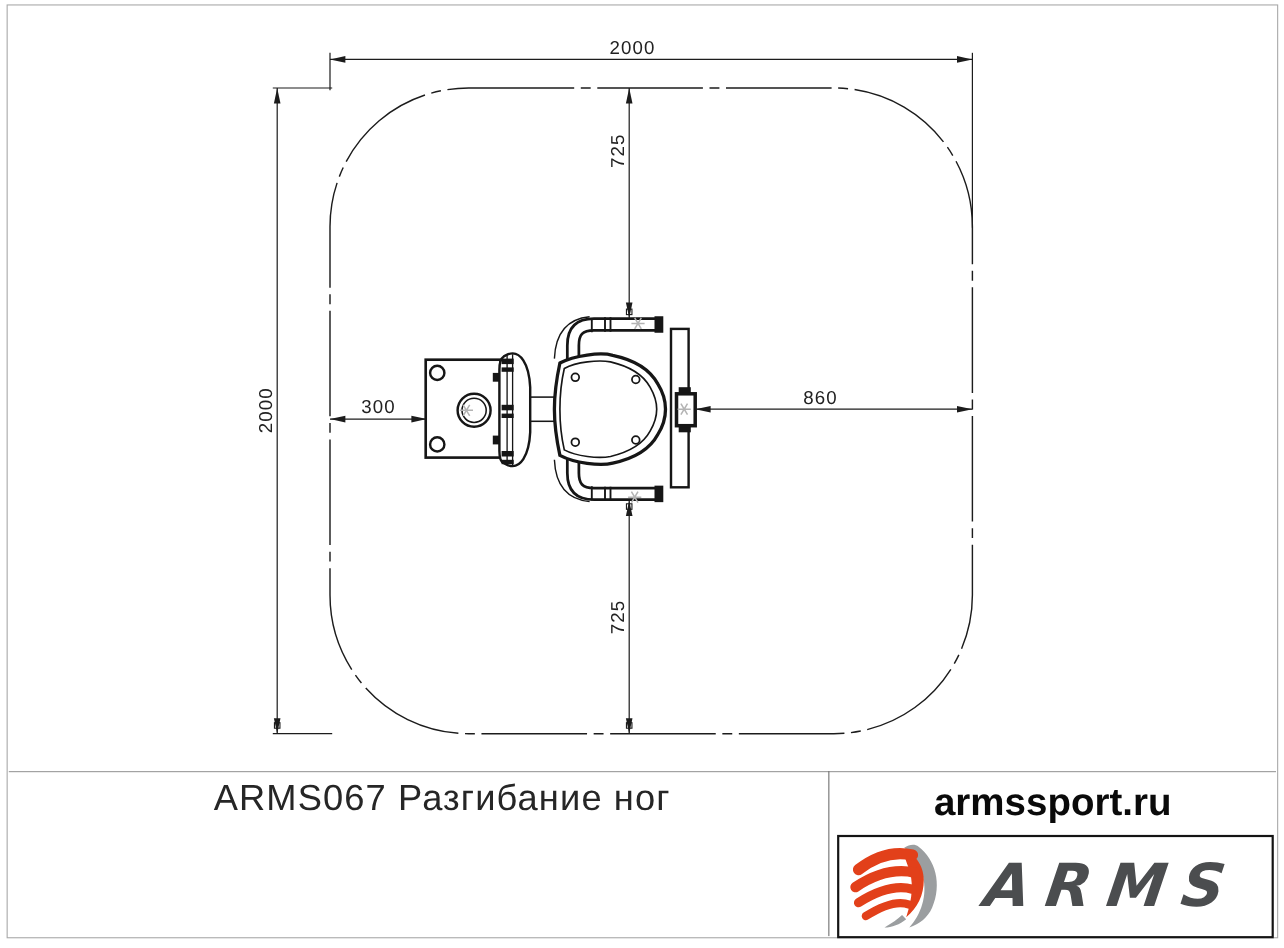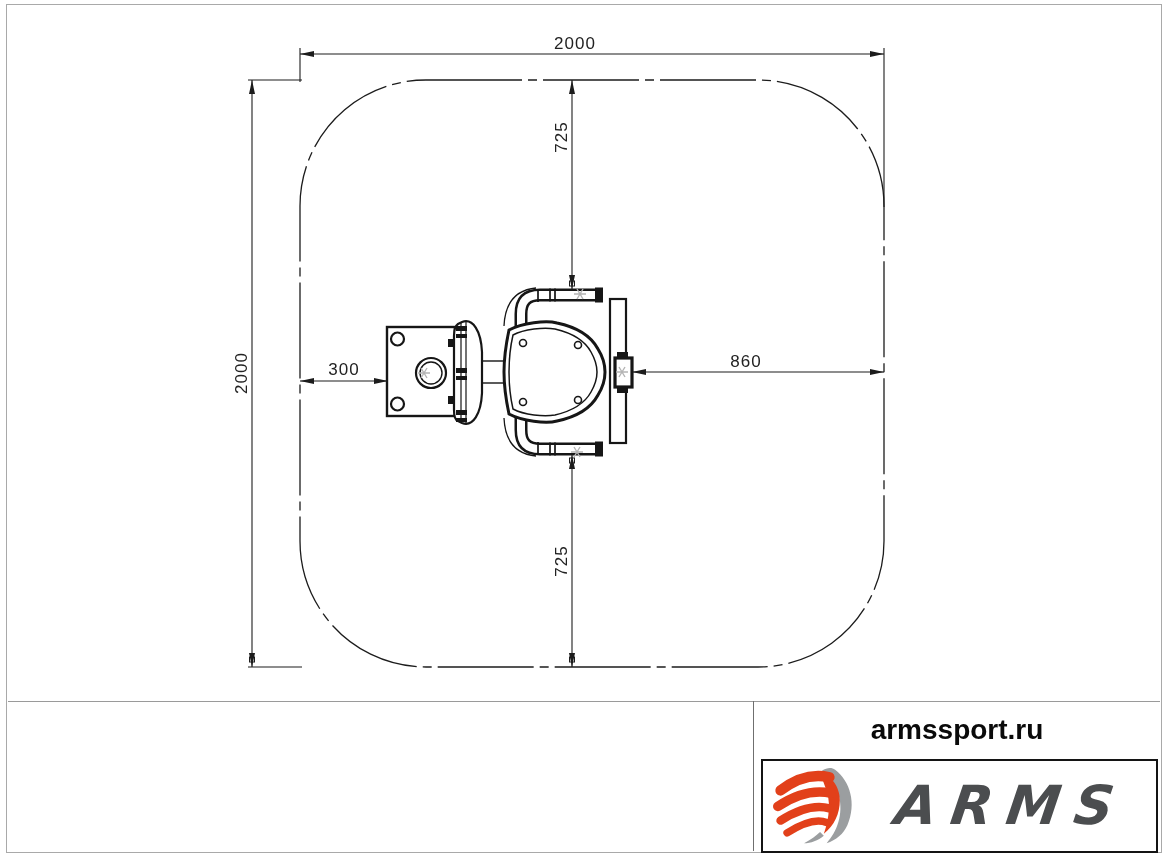--- a/index.html
+++ b/index.html
@@ -8,21 +8,21 @@
   #page-border{position:absolute;left:6px;top:4px;width:1154px;height:847px;
         border:1px solid #a9a9a9;pointer-events:none;}
   #drawing{position:absolute;left:0;top:0;}
 
   
   #footer-line{position:absolute;left:8px;top:701px;width:1152px;height:0;border-top:1px solid #9a9a9a;}
   #footer-divider{position:absolute;left:753px;top:701px;width:0;height:150px;border-left:1px solid #6f6f6f;}
   #title-block{position:absolute;left:28px;top:707px;width:748px;text-align:center;
         color:#262626;font-size:33px;line-height:36px;letter-spacing:1px;font-weight:400;}
   #site-block{position:absolute;left:754px;top:701px;width:406px;height:58px;display:flex;
-        align-items:center;justify-content:center;color:#0a0a0a;font-size:28px;font-weight:bold;letter-spacing:0px;}
+        align-items:center;justify-content:center;color:#0a0a0a;font-size:35px;font-weight:bold;letter-spacing:0px;}
   #logo-box{position:absolute;left:761px;top:759px;width:393px;height:90px;border:2px solid #141414;
         display:flex;align-items:center;background:#fff;}
   #logo-shield{margin-left:6px;flex:0 0 auto;}
   #logo-text{flex:1;text-align:center;color:#4b4d4f;font-weight:bold;font-style:italic;
         font-size:54px;letter-spacing:14px;transform:skewX(-8deg);font-family:"DejaVu Sans",sans-serif;
         padding-right:6px;line-height:86px;}
   .dim-text{font-family:"Liberation Sans",sans-serif;font-size:17px;fill:#222;letter-spacing:1px;}
 </style>
 </head>
 <body>
@@ -150,20 +150,21 @@
     <text class="dim-text" transform="translate(567,137) rotate(-90)" text-anchor="middle">725</text>
     <text class="dim-text" x="344" y="375" text-anchor="middle">300</text>
     <text class="dim-text" x="746" y="367" text-anchor="middle">860</text>
     <text class="dim-text" transform="translate(567,561) rotate(-90)" text-anchor="middle">725</text>
   </svg>
 
   <div id="footer-line"></div>
   <div id="footer-divider"></div>
 
   <div id="title-block">
+    <div>ARMS067 Разгибание ног</div>
   </div>
 
   <div id="site-block">armssport.ru</div>
 
   <div id="logo-box">
     <svg id="logo-shield" width="104" height="80" viewBox="0 0 110 85">
 
       <path d="M70,4 C86,16 93,40 83,63 C79,72 71,79 61,82 C72,70 79,51 74,32 C71,20 64,10 56,5 C61,2 66,1 70,4 Z" fill="#9b9ea0"></path>
 
       <path d="M52,6 C66,9 75,22 75,36 C75,51 69,63 58,72 C64,55 66,36 59,21 C57,15 55,10 52,6 Z" fill="#e2401a"></path>

